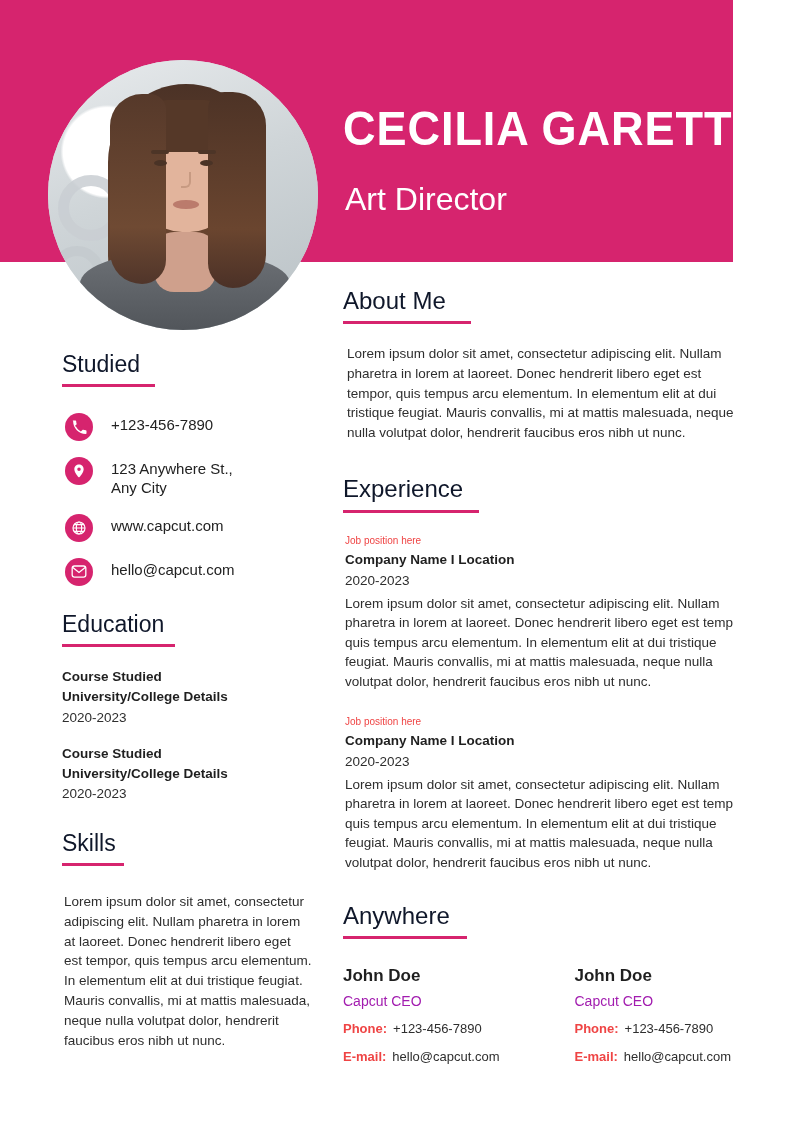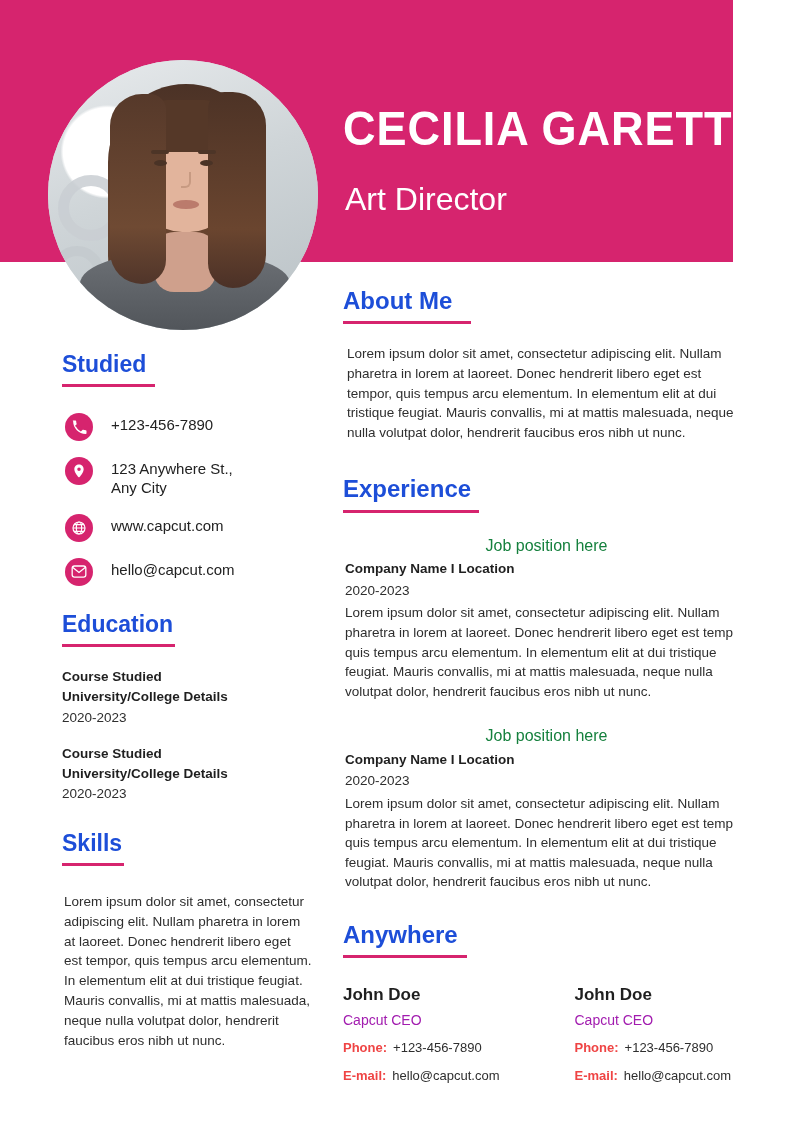--- a/index.html
+++ b/index.html
@@ -175,23 +175,23 @@
   }
   .right-col {
     position: absolute;
     left: 343px;
     top: 288px;
     width: 405px;
   }
 
   
   .sec-head {
-    color: #1d4ed8;
+    color: #0f172a;
     font-size: 23px;
-    font-weight: bold;
+    font-weight: normal;
     line-height: 1.1;
     display: inline-block;
   }
   .sec-head.big { font-size: 24px; }
   .sec-rule {
     height: 3px;
     background: #d6246e;
     margin-top: 7px;
     margin-bottom: 0;
   }
@@ -251,24 +251,23 @@
   }
   .edu-years {
     font-size: 13.5px;
     color: #2e2e2e;
     line-height: 1.5;
   }
 
   
   .exp-block { margin-bottom: 22px; }
   .exp-pos {
-    font-size: 16px;
-    color: #15803d;
+    font-size: 10px;
+    color: #ef4444;
     line-height: 1.6;
-    text-align: center;
   }
   .exp-company {
     font-size: 13.5px;
     font-weight: bold;
     color: #1f1f1f;
     line-height: 1.6;
   }
   .exp-years {
     font-size: 13.5px;
     color: #2e2e2e;

